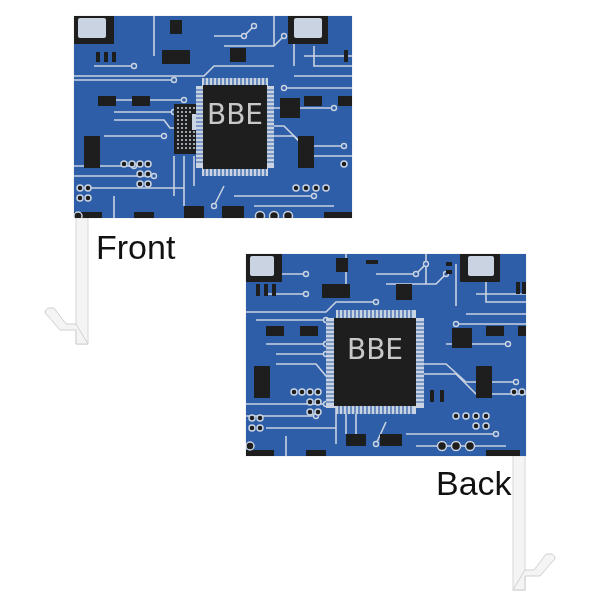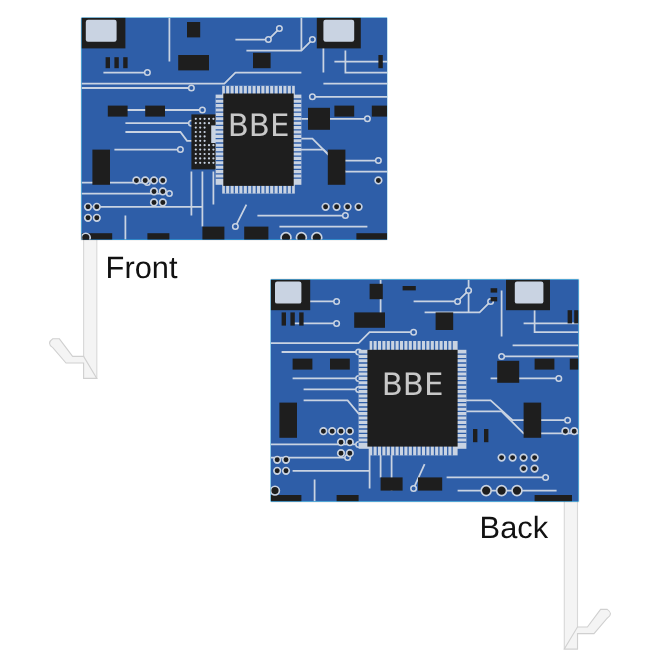--- a/index.html
+++ b/index.html
@@ -1,20 +1,20 @@
 <!DOCTYPE html>
 <html><head>
 <meta charset="utf-8">
 <style>
   html, body { margin:0; padding:0; background:#ffffff; }
   body { width:600px; height:600px; position:relative; overflow:hidden; font-family:"Liberation Sans", sans-serif; }
   .flag { position:absolute; overflow:hidden; background:#0ea5e9; box-shadow:0 0 1px rgba(0,0,0,0.25); }
   .flag svg { display:block; }
   .pole { position:absolute; }
-  .label { position:absolute; font-size:28px; color:#111; font-family:"Liberation Sans", sans-serif; }
+  .label { position:absolute; font-size:34px; color:#111; font-family:"Liberation Sans", sans-serif; }
   .chip-text { font-family:"DejaVu Sans", sans-serif; }
 </style>
 </head>
 <body>
 
 <div class="pole" style="left:40px; top:216px; width:52px; height:132px;">
   <svg width="52" height="132" viewBox="0 0 52 132">
     <rect x="36" y="0" width="12" height="128" fill="#f4f4f4" stroke="#d8d8d8" stroke-width="1"></rect>
     <path d="M48 128 L36 128 L36 114 L20 114 L8 100 Q2 96 8 92 L14 92 L26 108 L36 108 Z" fill="#f4f4f4" stroke="#d0d0d0" stroke-width="1"></path>
   </svg>

